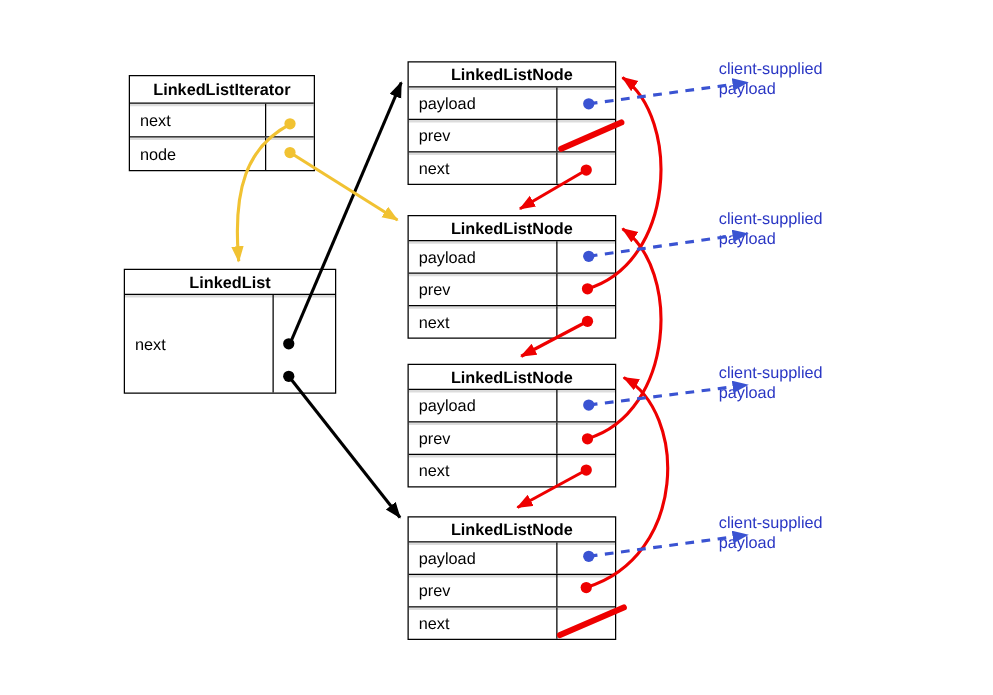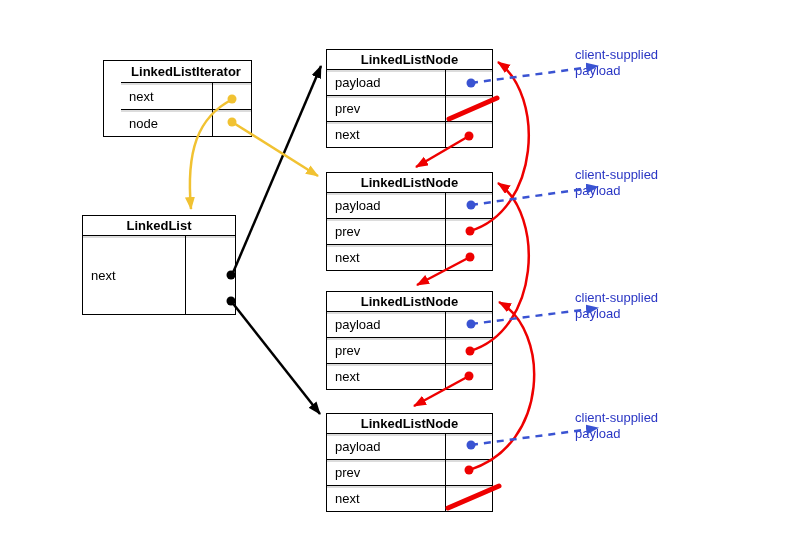--- a/index.html
+++ b/index.html
@@ -6,25 +6,25 @@
   body{font-family:"Liberation Sans",sans-serif;}
   #stage{position:relative;width:794px;height:556px;background:#ffffff;overflow:hidden;}
 
   
   .box{position:absolute;border:1.5px solid #000;background:#fff;display:flex;flex-direction:column;box-sizing:border-box;}
   .box .title{font-weight:bold;font-size:13px;text-align:center;display:flex;align-items:center;justify-content:center;flex:0 0 auto;}
   .box .row{display:flex;flex:1 1 0;border-top:1px solid #000;box-shadow:inset 0 2px 0 0 rgba(130,130,130,0.28);}
   .box .lbl{flex:1 1 auto;font-size:13px;display:flex;align-items:center;padding-left:8px;}
   .box .val{flex:0 0 auto;border-left:1px solid #000;font-size:13px;display:flex;align-items:center;justify-content:center;}
 
-  #iterator-box{left:103px;top:60px;width:149px;height:77px;padding-left:17px;}
+  #iterator-box{left:103px;top:60px;width:149px;height:77px;}
   #iterator-box .title{height:21px;}
   #iterator-box .val{width:38px;}
 
-  #linkedlist-box{left:82px;top:215px;width:154px;height:100px;}
+  #linkedlist-box{left:99px;top:215px;width:170px;height:100px;}
   #linkedlist-box .title{height:19px;}
   #linkedlist-box .val{width:49px;}
 
   .node-box{left:326px;width:167px;height:99px;}
   .node-box .title{height:19px;text-align:right;}
   .node-box .val{width:46px;}
   #node-box-1{top:49px;}
   #node-box-2{top:172px;}
   #node-box-3{top:291px;}
   #node-box-4{top:413px;}

